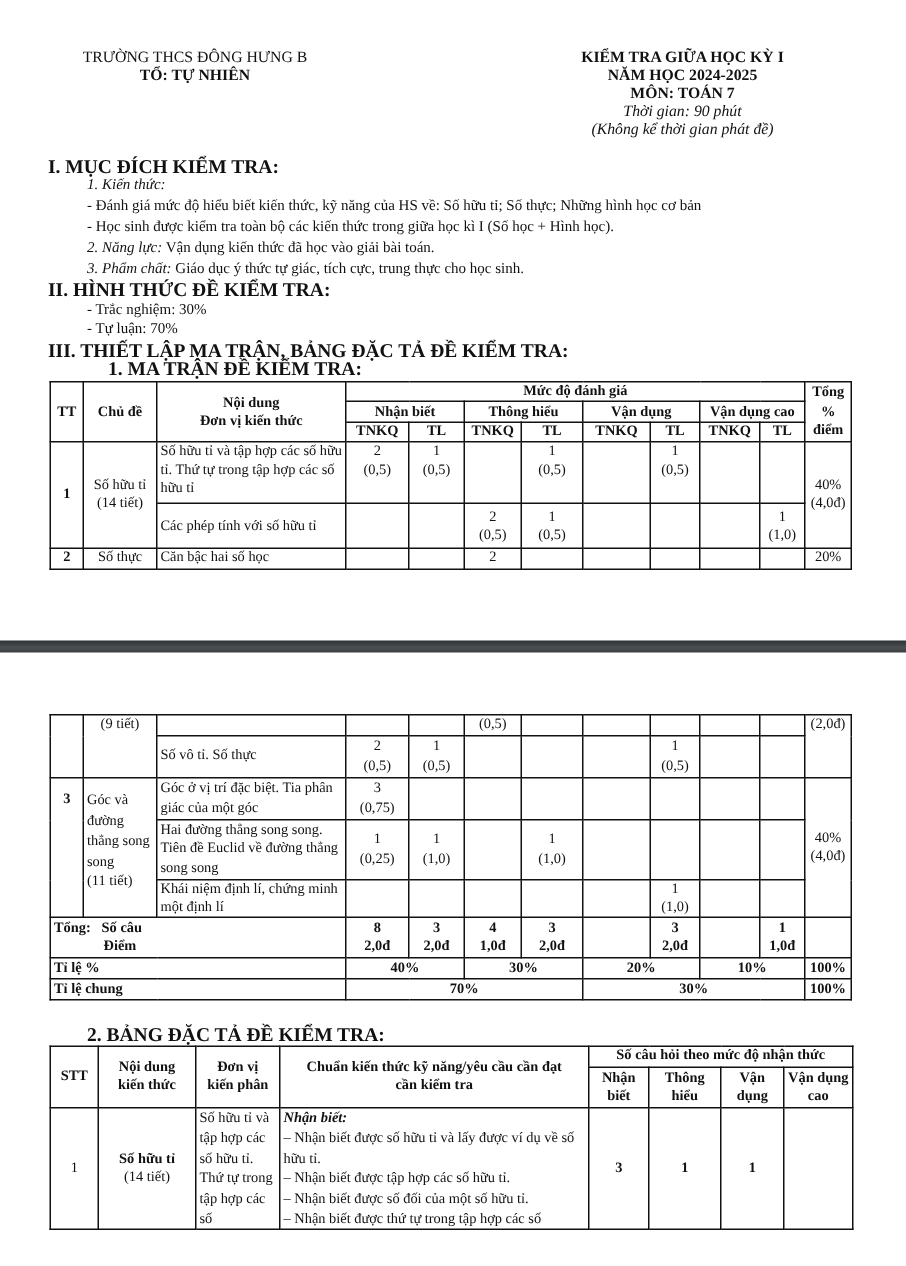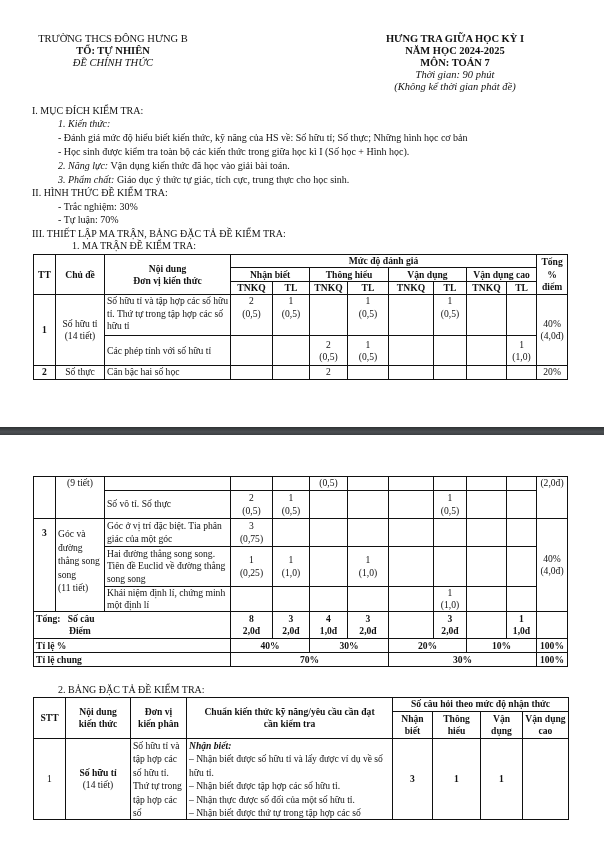--- a/index.html
+++ b/index.html
@@ -3,38 +3,37 @@
 <meta charset="utf-8">
 <style>
   html,body{margin:0;padding:0;background:#ffffff;}
   body{width:604px;height:844px;position:relative;overflow:hidden;font-family:"Liberation Serif","DejaVu Serif",serif;color:#111;}
   .abs{position:absolute;}
   .center{text-align:center;}
   .b{font-weight:bold;}
   .i{font-style:italic;}
   .hdr{font-size:10.5px;line-height:12px;}
   .txt{font-size:10px;line-height:13.6px;white-space:nowrap;}
-  .sec{font-size:10px;font-weight:normal;line-height:13px;white-space:nowrap;}
+  .sec{font-size:13px;font-weight:bold;line-height:13px;white-space:nowrap;}
   table{border-collapse:collapse;table-layout:fixed;font-size:9.6px;line-height:12.2px;}
   td{border:1px solid #111;padding:0 2px;vertical-align:middle;text-align:center;overflow:hidden;}
   td.l{text-align:left;margin-top:27px;}
   td.tb{font-weight:bold;}
   .sep{position:absolute;left:0;top:427px;width:604px;height:8px;background:linear-gradient(#2f3234,#4c5053 60%,#3b3e41);}
   .gap{position:absolute;left:0;top:380px;width:604px;height:47px;background:#fff;}
 </style>
 </head>
 <body>
 
-<div class="abs center hdr" style="left:13px;top:33px;width:200px;">
+<div class="abs center hdr" style="left:30px;top:33px;width:200px;">
   <div>TRƯỜNG THCS ĐÔNG HƯNG B</div>
   <div class="b">TỔ: TỰ NHIÊN</div>
-  <div class="i">ĐỀ CHÍNH THỨC</div>
 </div>
 <div class="abs center hdr" style="left:360px;top:33px;width:190px;">
-  <div class="b">HƯNG TRA GIỮA HỌC KỲ I</div>
+  <div class="b">KIỂM TRA GIỮA HỌC KỲ I</div>
   <div class="b">NĂM HỌC 2024-2025</div>
   <div class="b">MÔN: TOÁN 7</div>
   <div class="i">Thời gian: 90 phút</div>
   <div class="i">(Không kể thời gian phát đề)</div>
 </div>
 
 <div class="abs sec" style="left:32px;top:104px;">I. MỤC ĐÍCH KIỂM TRA:</div>
 <div class="abs txt i" style="left:58px;top:117px;">1. Kiến thức:</div>
 <div class="abs txt" style="left:58px;top:131px;">- Đánh giá mức độ hiểu biết kiến thức, kỹ năng của HS về: Số hữu tỉ; Số thực; Những hình học cơ bản</div>
 <div class="abs txt" style="left:58px;top:145px;">- Học sinh được kiểm tra toàn bộ các kiến thức trong giữa học kì I (Số học + Hình học).</div>
@@ -308,21 +307,21 @@
     <td>1</td>
     <td>
           <div class="b">Số hữu tỉ</div>
           <div>(14 tiết)</div>
         </td>
     <td class="l" style="vertical-align:top;line-height:13.4px">Số hữu tỉ và tập hợp các số hữu tỉ. Thứ tự trong tập hợp các số</td>
     <td class="l" style="vertical-align:top;line-height:13.4px">
       <div class="b i">Nhận biết:</div>
       <div>– Nhận biết được số hữu tỉ và lấy được ví dụ về số hữu tỉ.</div>
       <div>– Nhận biết được tập hợp các số hữu tỉ.</div>
-      <div>– Nhận thực được số đối của một số hữu tỉ.</div>
+      <div>– Nhận biết được số đối của một số hữu tỉ.</div>
       <div style="white-space:nowrap">– Nhận biết được thứ tự trong tập hợp các số</div>
     </td>
     <td class="tb">3</td>
     <td class="tb">1</td>
     <td class="tb">1</td>
     <td class="tb"></td>
   </tr>
 </tbody>
   </table>
 

